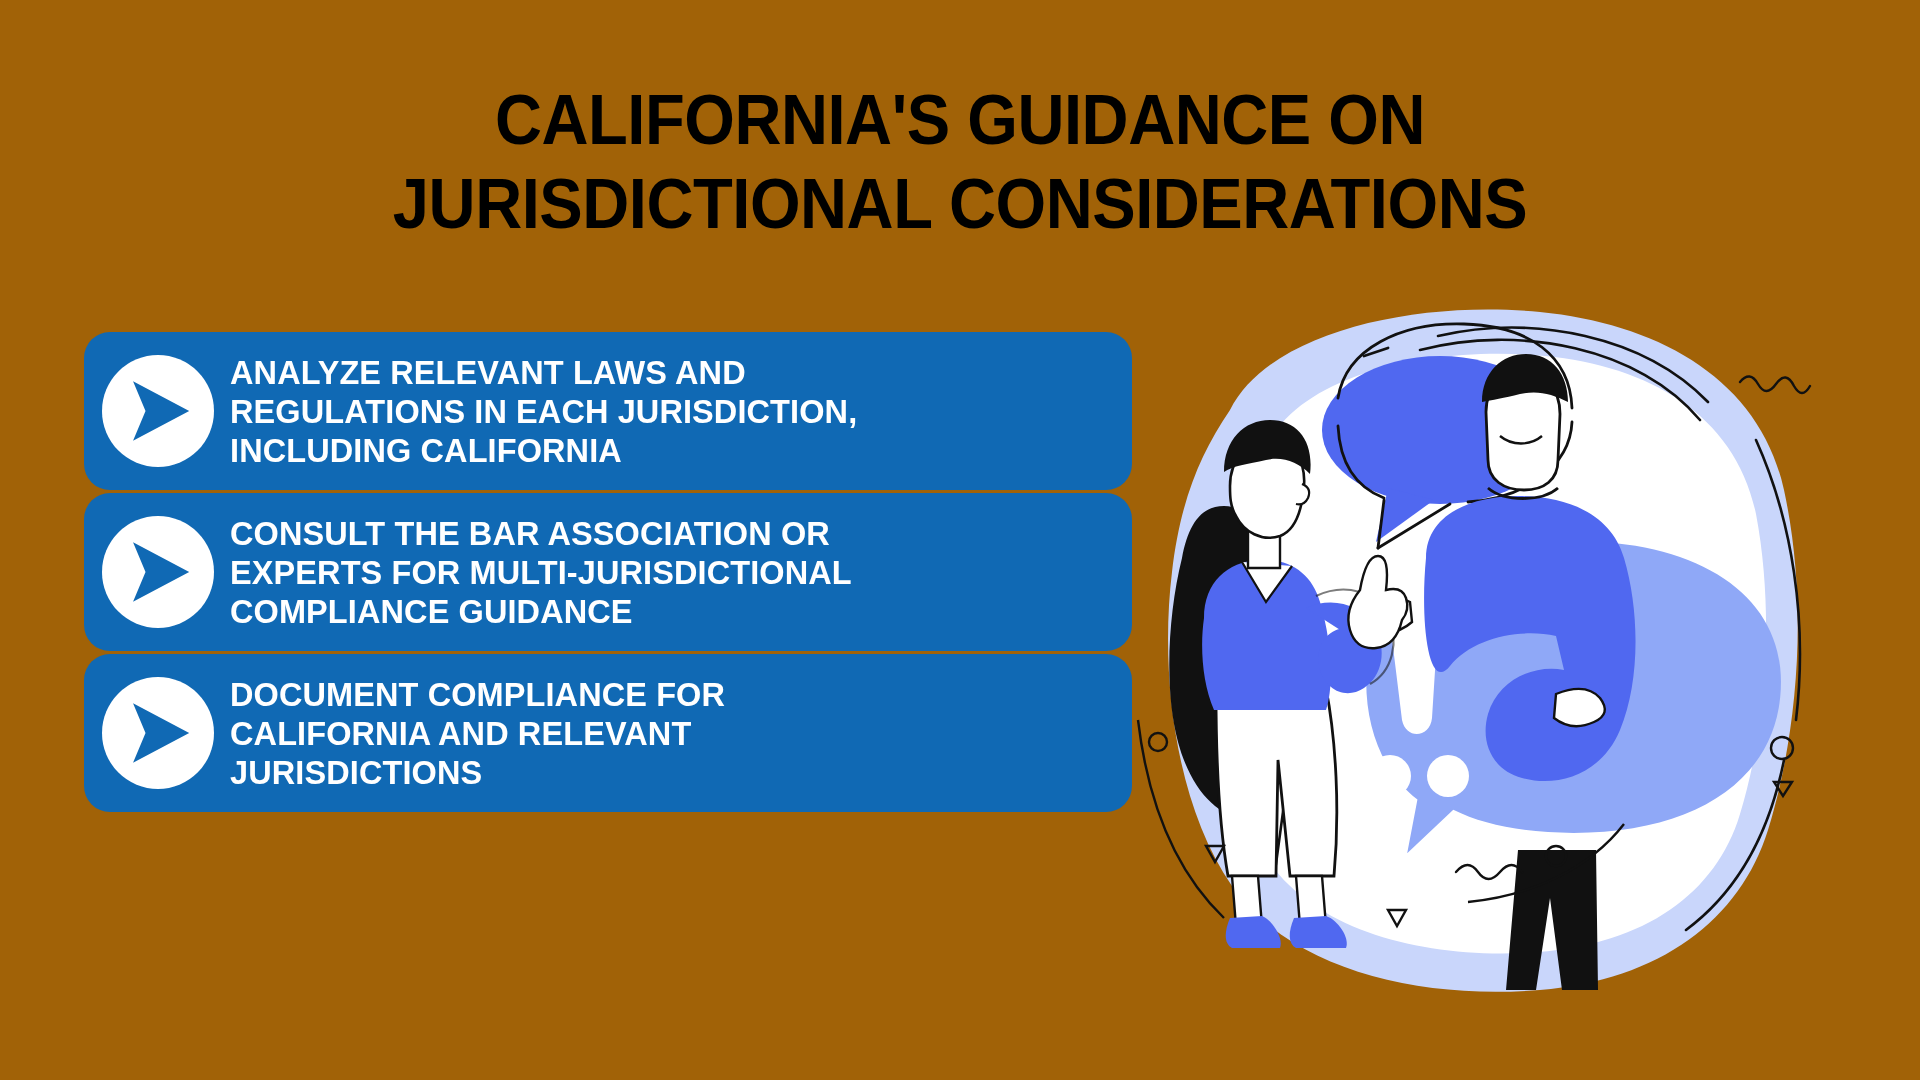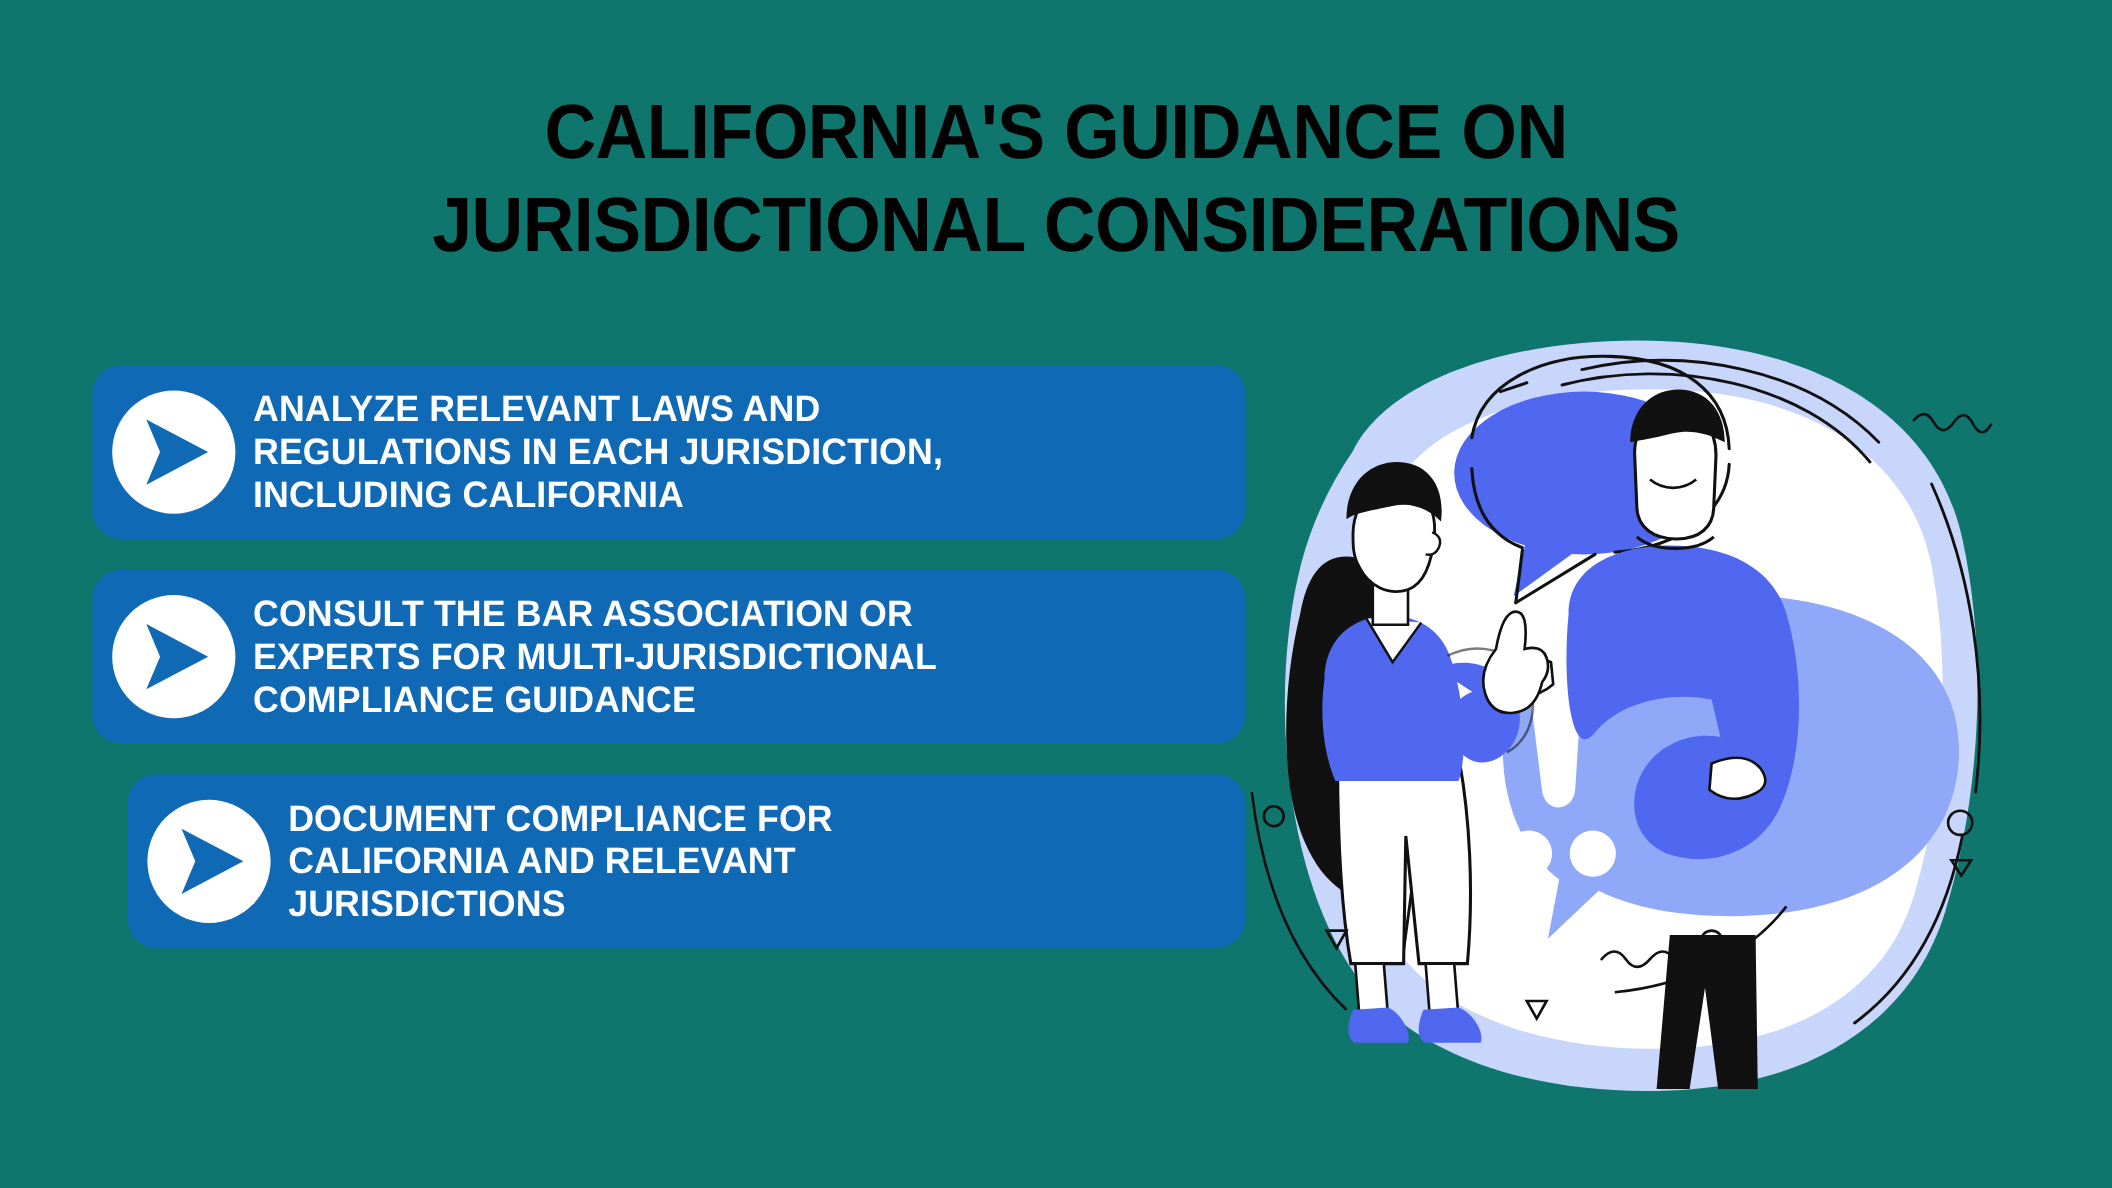--- a/index.html
+++ b/index.html
@@ -8,21 +8,21 @@
   html, body {
     width:1920px; height:1080px;
     background:#ffffff;
     font-family:"Liberation Sans", sans-serif;
     overflow:hidden;
   }
 
   #slide {
     position:relative;
     width:1920px; height:1080px;
-    background:#0f766e;
+    background:#a16207;
   }
 
   
   #title-block {
     position:absolute;
     left:0; top:78px;
     width:1920px;
     text-align:center;
     padding:0 120px;
   }
@@ -41,26 +41,26 @@
   #cards {
     position:absolute;
     left:84px; top:332px;
     width:1048px;
   }
   .card {
     position:relative;
     background:#1069b4;
     border-radius:26px;
     min-height:158px;
-    margin-bottom:28px;
+    margin-bottom:3px;
     display:flex;
     align-items:center;
     padding:10px 26px 10px 18px;
   }
-  .card:last-child { margin-bottom:0;margin-left:32px; }
+  .card:last-child { margin-bottom:0; }
 
   .bullet-badge {
     flex:0 0 auto;
     width:112px; height:112px;
     border-radius:50%;
     background:#ffffff;
     display:flex;
     align-items:center;
     justify-content:center;
     margin-right:16px;

